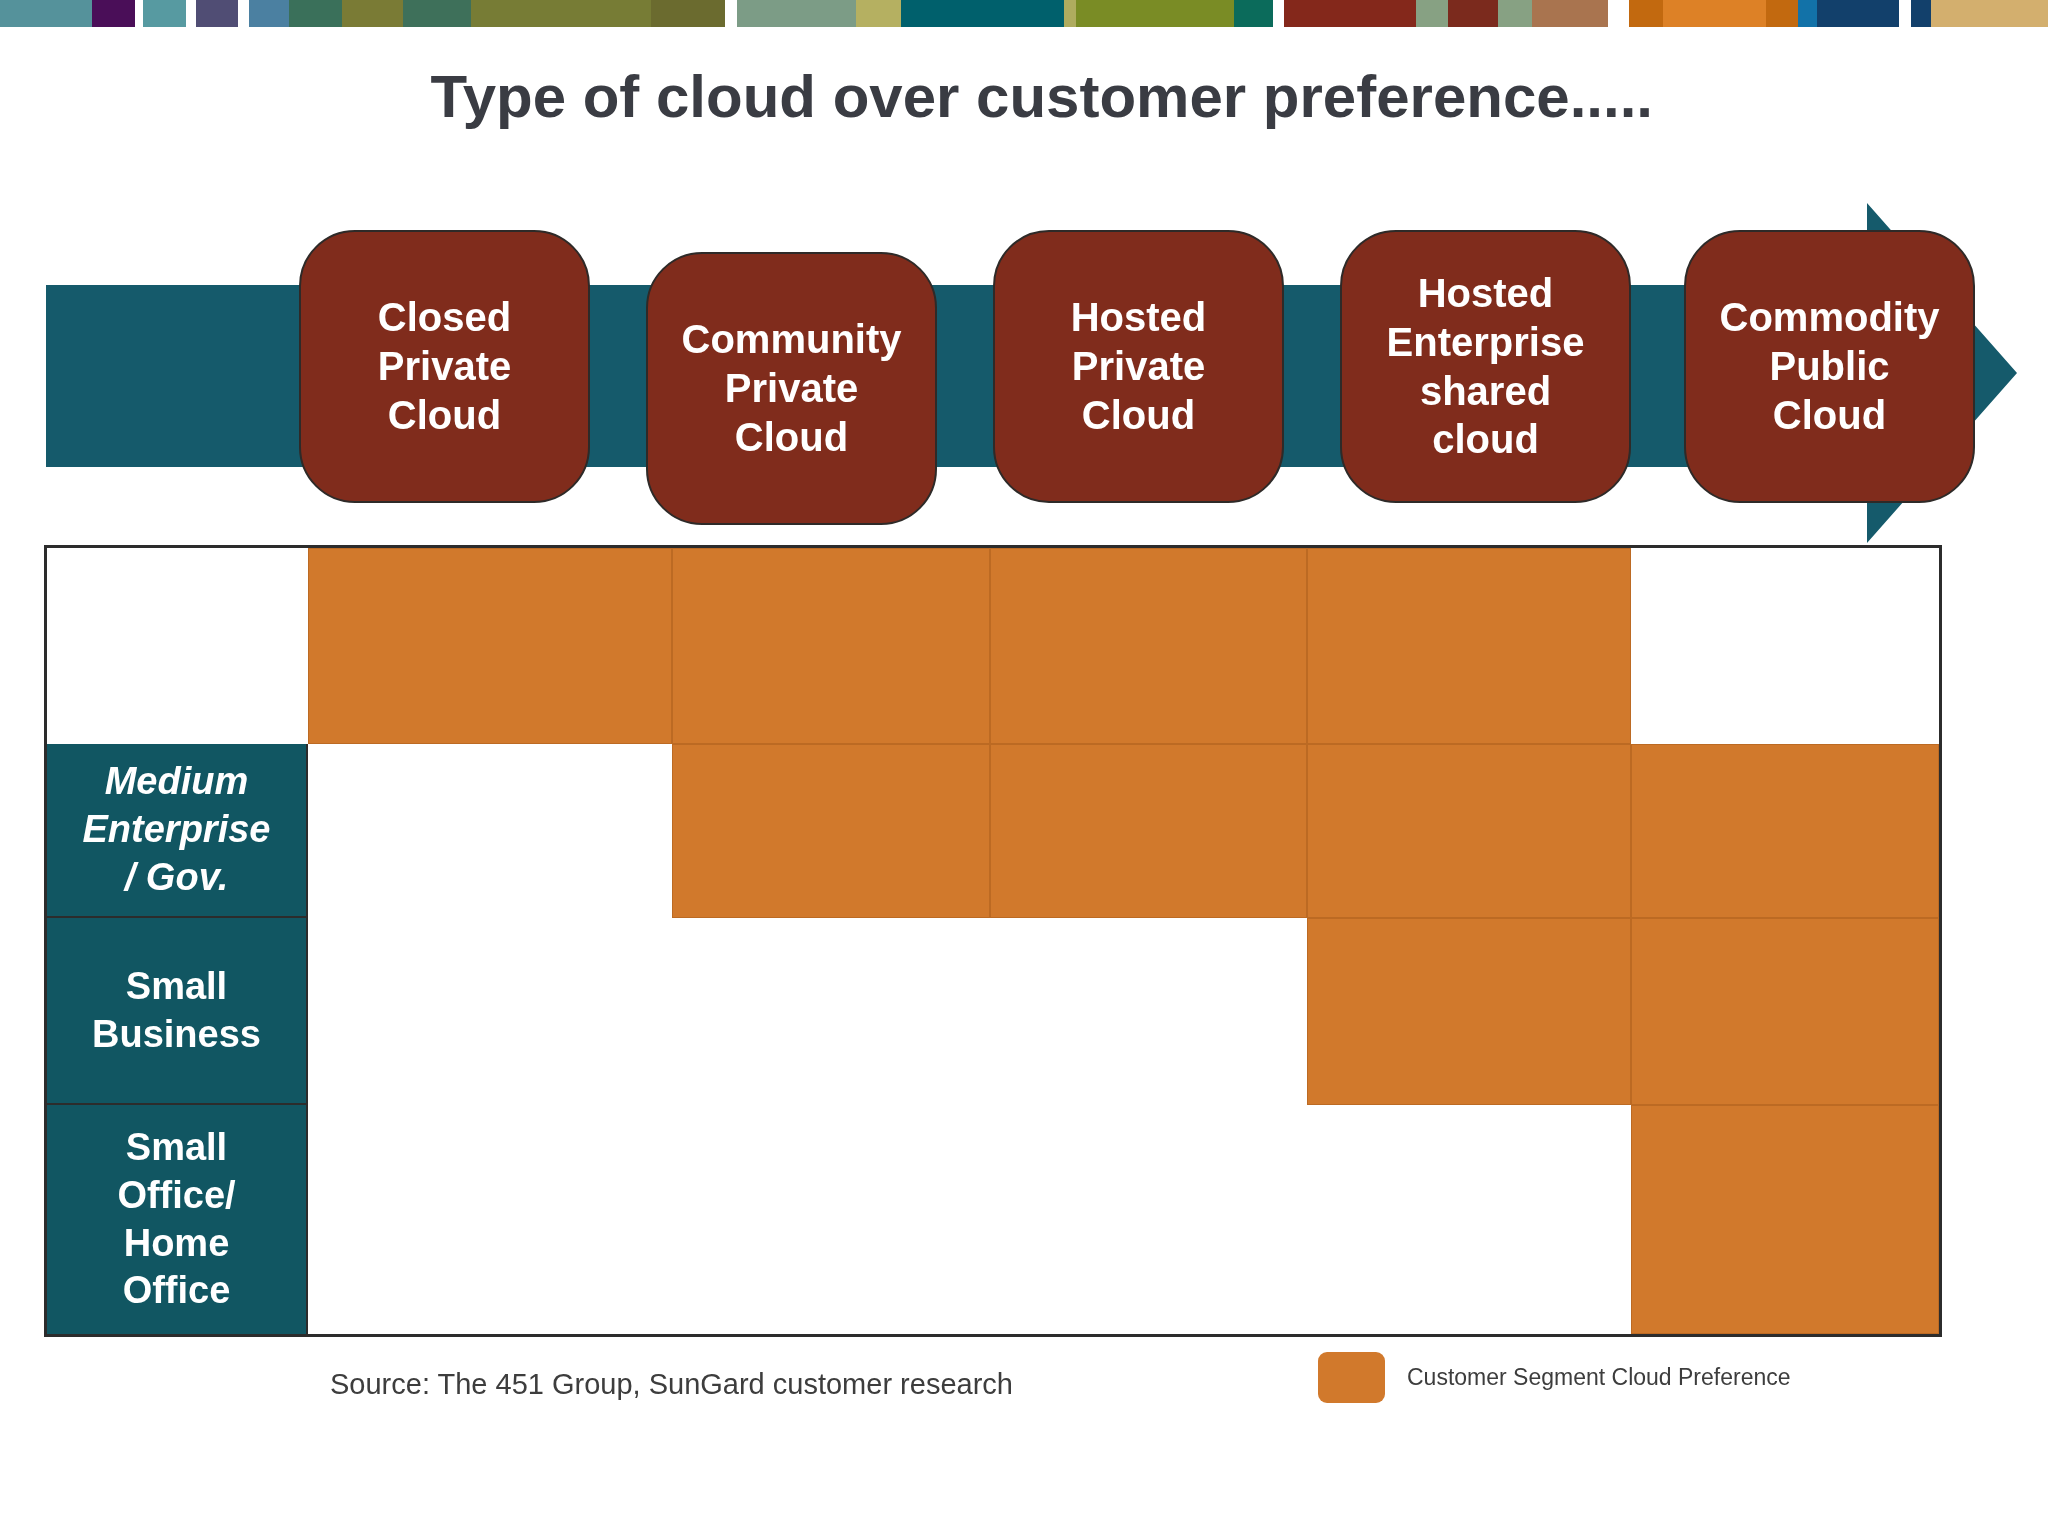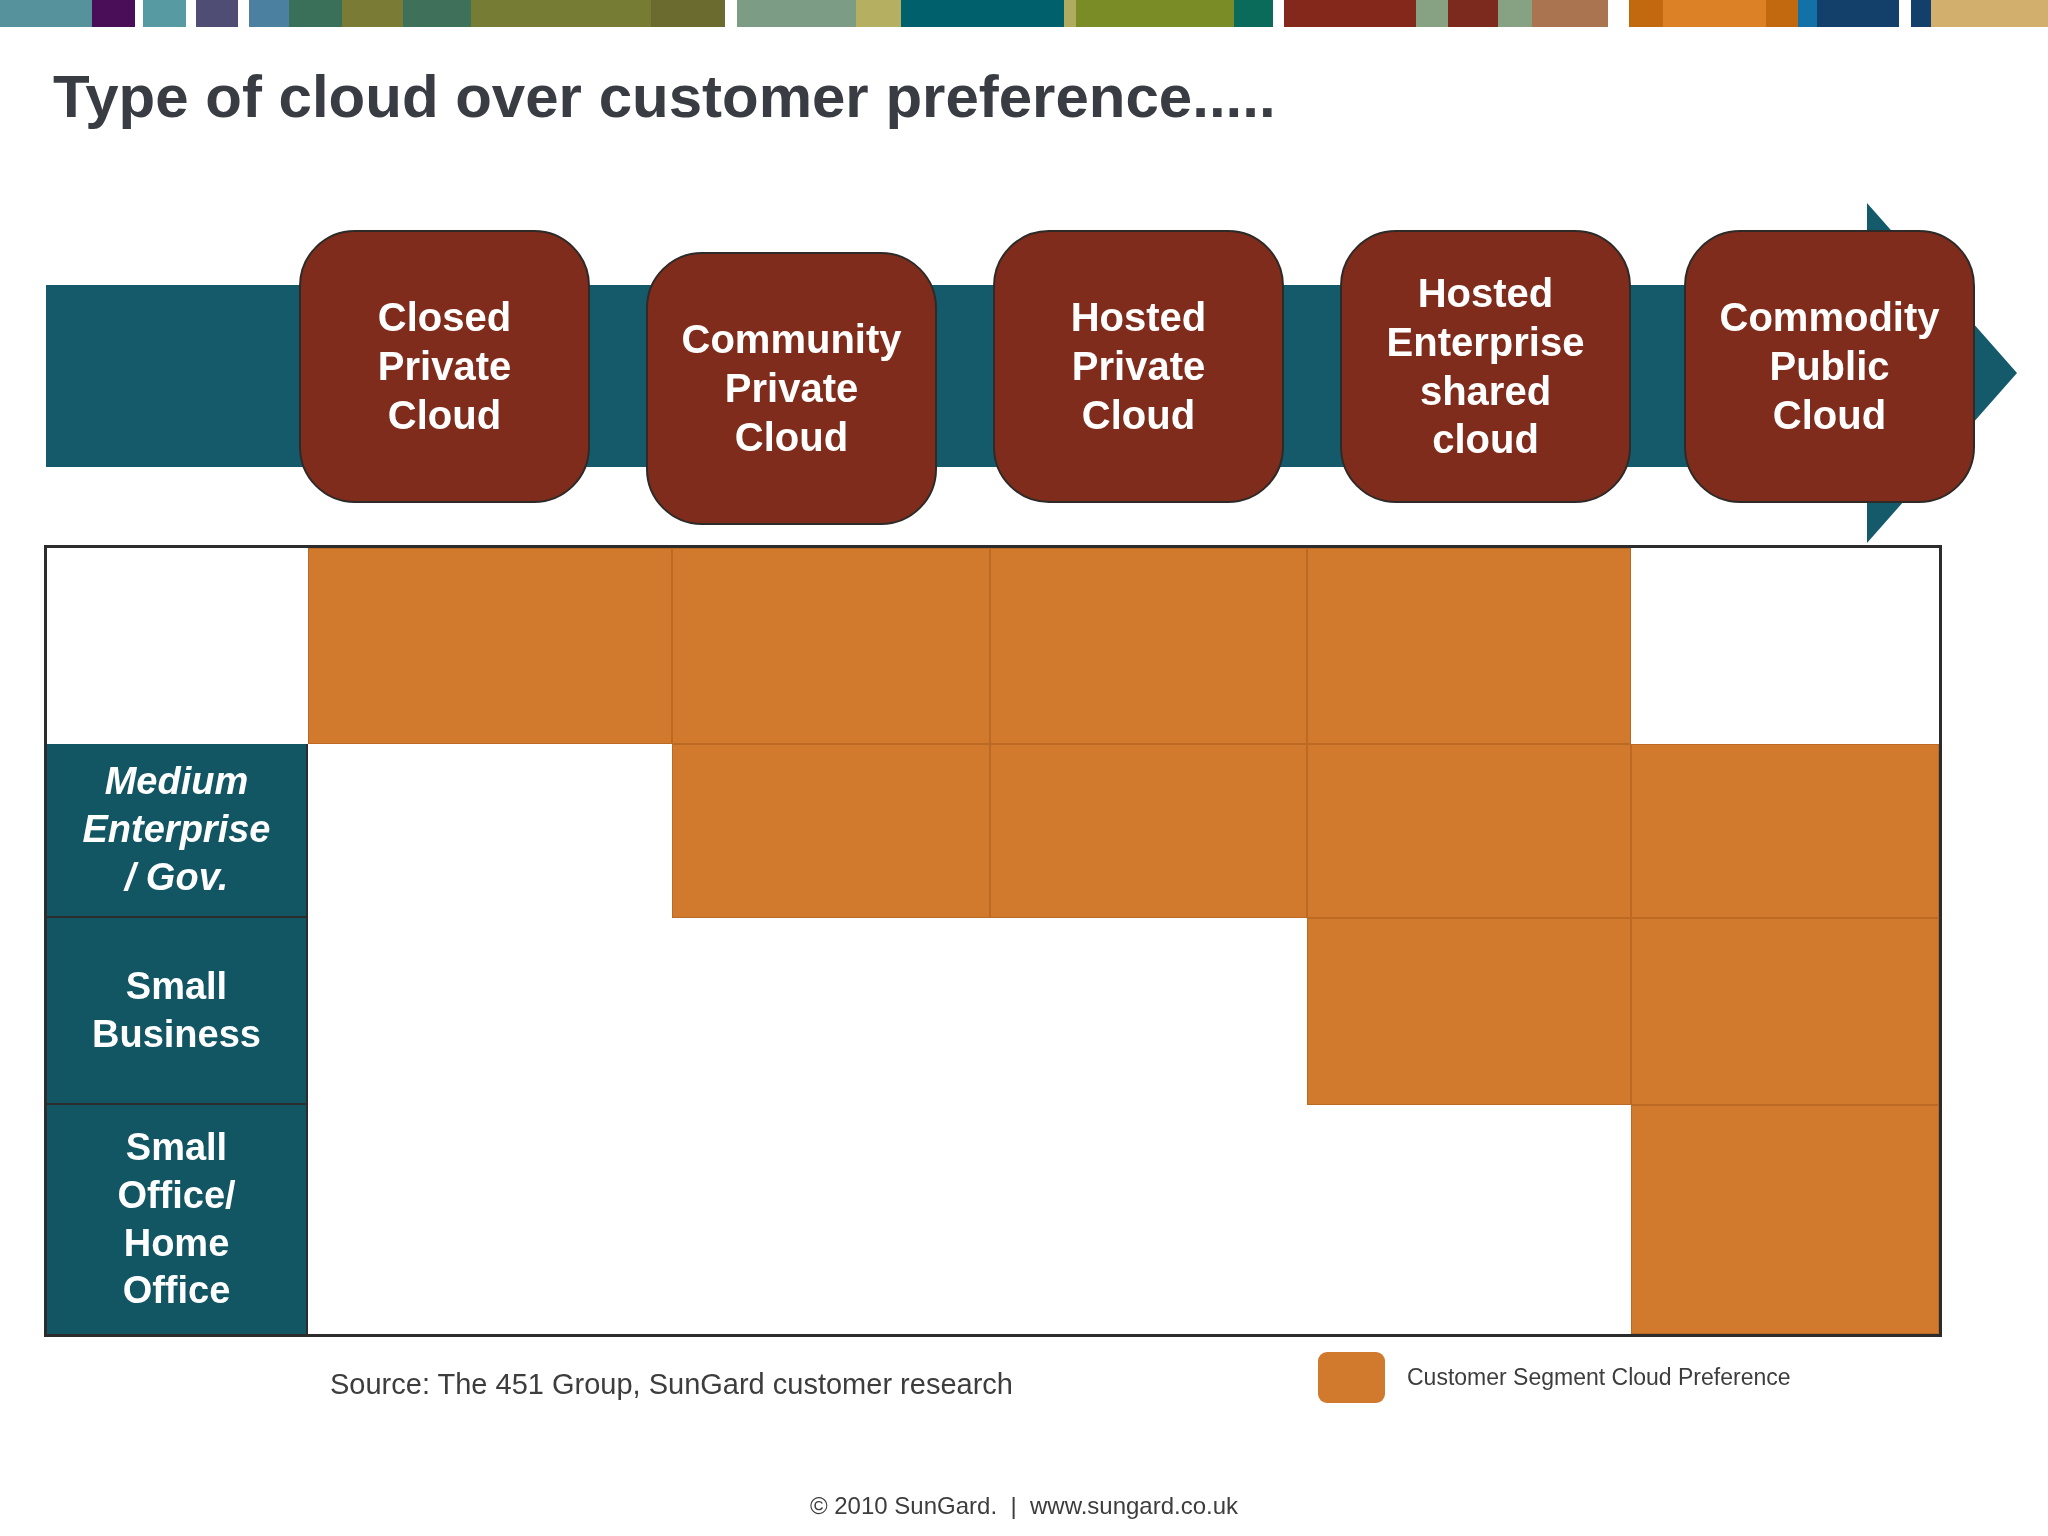--- a/index.html
+++ b/index.html
@@ -8,20 +8,21 @@
     font-family:"Liberation Sans",sans-serif;overflow:hidden;
   }
   
   #top-strip{position:absolute;left:0;top:0;width:2048px;height:27px;}
   .strip-block{position:absolute;top:0;height:27px;}
   
   #page-title{
     position:absolute;left:53px;top:62px;width:1600px;
     font-size:60px;font-weight:bold;color:#3a3c43;letter-spacing:0px;
     white-space:nowrap;
+    text-align:right;
   }
   
   #flow-arrow-svg{position:absolute;left:0;top:0;width:2048px;height:1536px;z-index:1;pointer-events:none;}
   
   .cloud-box{
     position:absolute;top:230px;width:291px;height:273px;z-index:2;
     background:#802C1C;border:2px solid #2e2a28;border-radius:56px;
     display:flex;align-items:center;justify-content:center;text-align:center;
     color:#ffffff;font-weight:bold;font-size:40px;line-height:1.22;
     white-space:pre-line;box-sizing:border-box;
@@ -159,15 +160,14 @@
 Office</div>
 
   <div id="source-note">Source: The 451 Group, SunGard customer research</div>
 
   <div id="legend">
     <div id="legend-swatch" style="background: rgb(209, 121, 44);"></div>
     <div id="legend-label">Customer Segment Cloud Preference</div>
   </div>
 
 
-  <div id="copyright">© 2010 SunGard. &nbsp;|&nbsp; www.sungard.co.uk</div>
 
 </div>
 
 </body></html>

